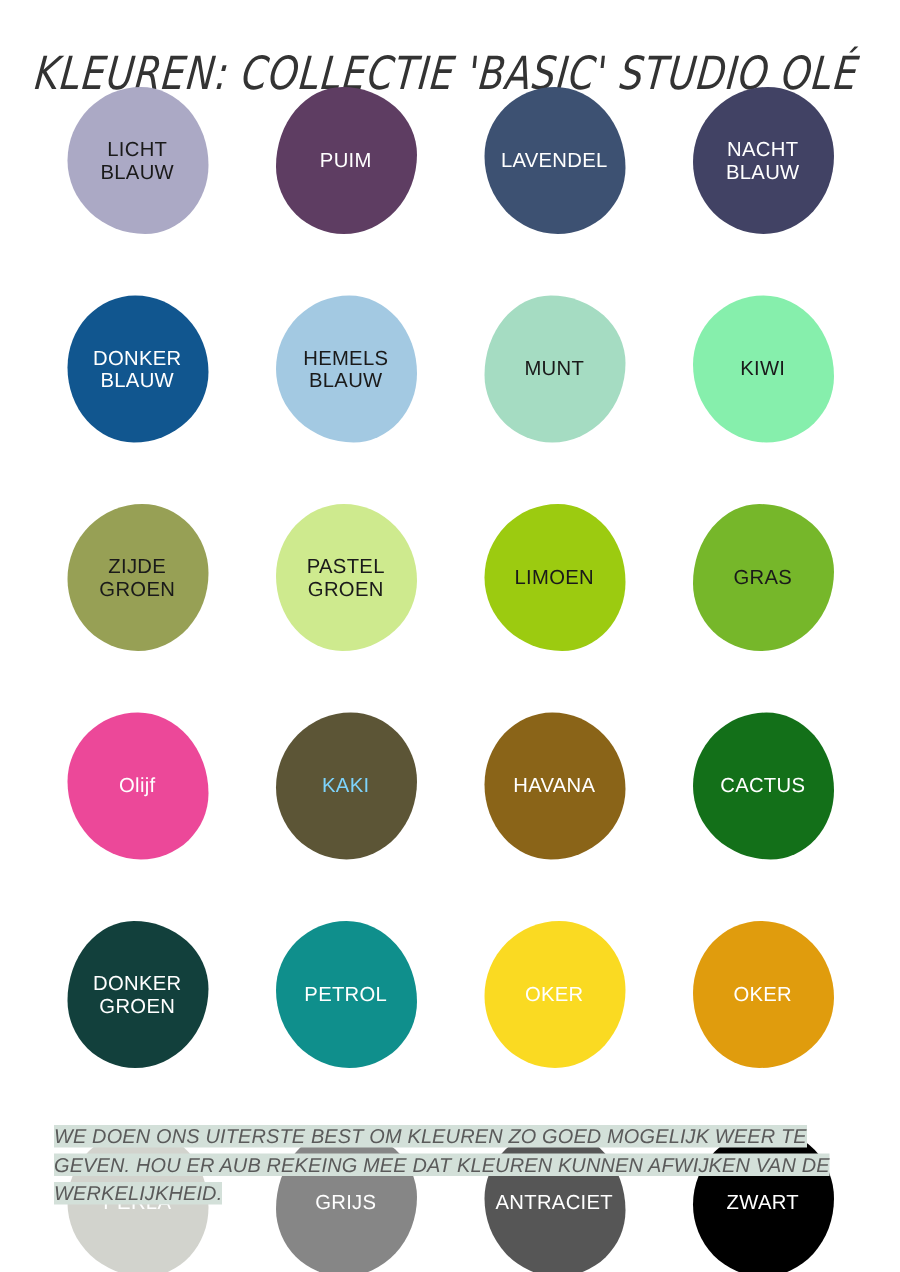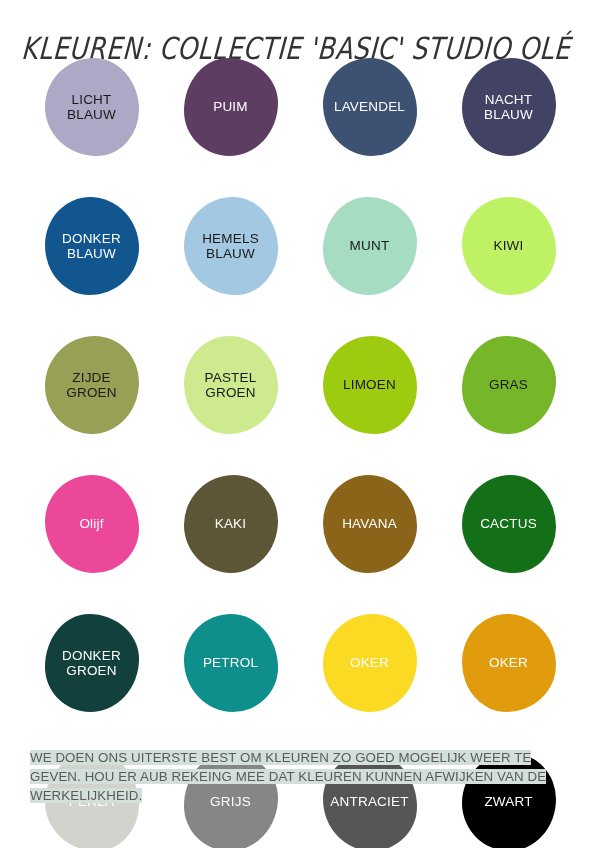--- a/index.html
+++ b/index.html
@@ -86,22 +86,23 @@
     font-size: 13.5px;
     line-height: 15.5px;
     font-weight: 400;
     letter-spacing: 0.2px;
   }
 
   
   #footer-note {
     position: absolute;
     top: 748px;
-    left: 30px;
+    left: 36px;
     width: 536px;
+    font-style: italic;
   }
   #footer-note-text {
     display: inline;
     font-size: 13.3px;
     line-height: 19px;
     color: #5a5a5a;
     letter-spacing: 0.1px;
     background-color: #d3e0d9;
     box-decoration-break: clone;
     -webkit-box-decoration-break: clone;
@@ -146,21 +147,21 @@
         <span class="swatch-label" style="color: rgb(26, 26, 26); white-space: pre-line;">HEMELS
 BLAUW</span>
       </div>
     </div>
     <div class="swatch-cell">
       <div class="swatch-blob" style="background-color: rgb(165, 220, 194);">
         <span class="swatch-label" style="color: rgb(26, 26, 26); white-space: pre-line;">MUNT</span>
       </div>
     </div>
     <div class="swatch-cell">
-      <div class="swatch-blob" style="background-color: #bef264;">
+      <div class="swatch-blob" style="background-color: #86efac;">
         <span class="swatch-label" style="color: rgb(26, 26, 26); white-space: pre-line;">KIWI</span>
       </div>
     </div>
     <div class="swatch-cell">
       <div class="swatch-blob" style="background-color: rgb(151, 160, 85); align-items: center;">
         <span class="swatch-label" style="color: rgb(26, 26, 26); white-space: pre-line;">ZIJDE
 GROEN</span>
       </div>
     </div>
     <div class="swatch-cell">
@@ -179,21 +180,21 @@
         <span class="swatch-label" style="color: rgb(26, 26, 26); white-space: pre-line;">GRAS</span>
       </div>
     </div>
     <div class="swatch-cell">
       <div class="swatch-blob" style="background-color: #ec4899;">
         <span class="swatch-label" style="color: rgb(255, 255, 255); white-space: pre-line;">Olijf</span>
       </div>
     </div>
     <div class="swatch-cell">
       <div class="swatch-blob" style="background-color: rgb(92, 85, 54);">
-        <span class="swatch-label" style="color: #ffffff; white-space: pre-line;">KAKI</span>
+        <span class="swatch-label" style="color: #7dd3fc; white-space: pre-line;">KAKI</span>
       </div>
     </div>
     <div class="swatch-cell">
       <div class="swatch-blob" style="background-color: rgb(138, 100, 24);">
         <span class="swatch-label" style="color: rgb(255, 255, 255); white-space: pre-line;">HAVANA</span>
       </div>
     </div>
     <div class="swatch-cell">
       <div class="swatch-blob" style="background-color: rgb(19, 112, 25);">
         <span class="swatch-label" style="color: rgb(255, 255, 255); white-space: pre-line;">CACTUS</span>

